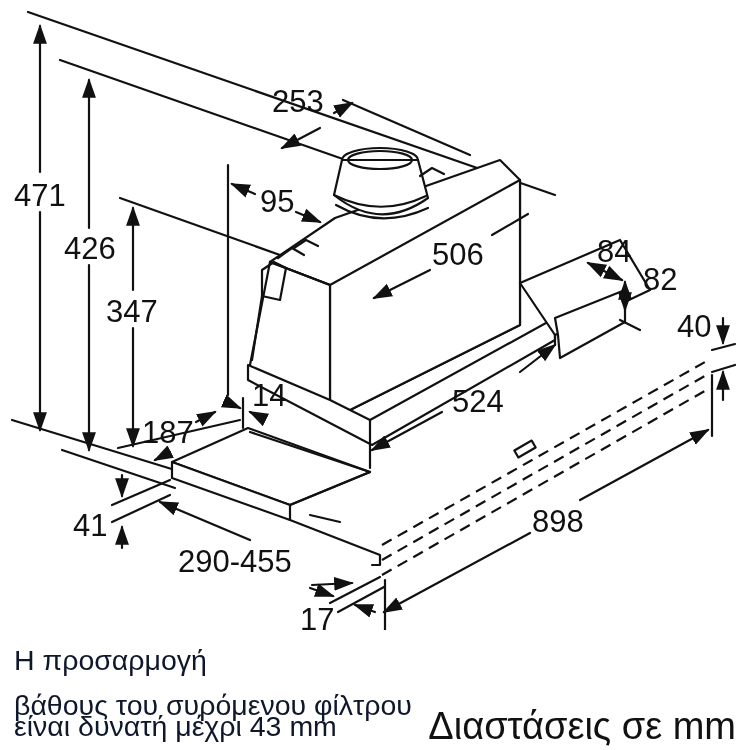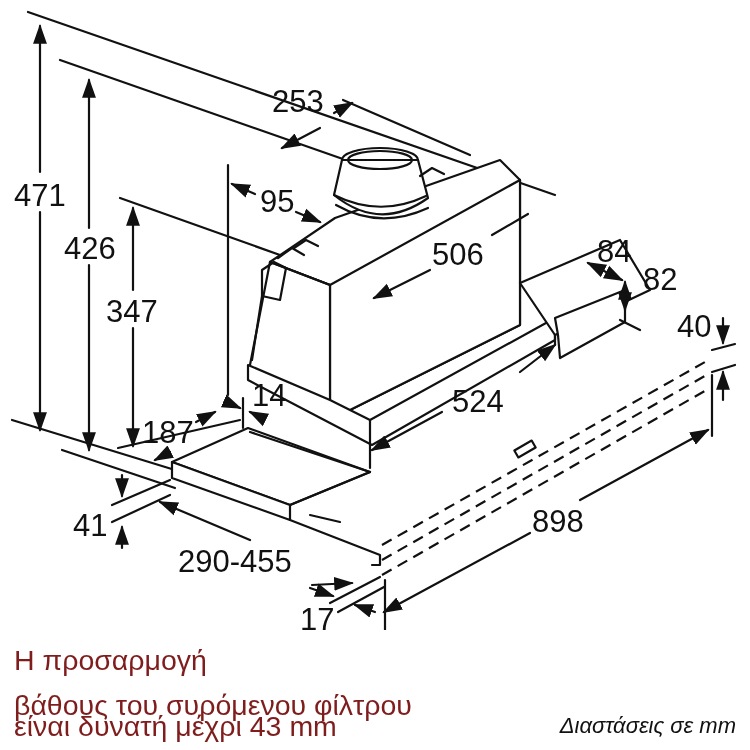--- a/index.html
+++ b/index.html
@@ -3,25 +3,25 @@
 <meta charset="utf-8">
 <style>
   html, body { margin:0; padding:0; background:#ffffff; }
   body { width:750px; height:750px; position:relative; overflow:hidden; font-family:"Liberation Sans", sans-serif; }
   #diagram { position:absolute; left:0; top:0; width:750px; height:630px; }
   svg text { font-family:"Liberation Sans", sans-serif; fill:#111; }
   .dim { font-size:31px; }
   .ln { stroke:#111; stroke-width:2.2; fill:none; stroke-linecap:round; stroke-linejoin:round; }
   .dash { stroke:#111; stroke-width:2.2; fill:none; stroke-dasharray:11 7; }
   .body { stroke:#111; stroke-width:2.2; fill:#fff; stroke-linejoin:round; }
-  .caption { position:absolute; left:14px; font-size:28.5px; color:#7f1d1d; line-height:32px; white-space:nowrap; }
+  .caption { position:absolute; left:14px; font-size:28.5px; color:#0f172a; line-height:32px; white-space:nowrap; }
   #cap1 { top:644px; }
   #cap2 { top:689px; }
   #cap3 { top:710px; }
-  #cap-units { position:absolute; right:14px; top:710px; font-size:22px; color:#111; white-space:nowrap; line-height:32px;font-style:italic; }
+  #cap-units { position:absolute; right:14px; top:710px; font-size:38px; color:#111; white-space:nowrap; line-height:32px; }
 </style>
 </head>
 <body>
 
 <svg id="diagram" viewBox="0 0 750 630" xmlns="http://www.w3.org/2000/svg">
   <defs>
     <marker id="ar" viewBox="0 0 10 10" refX="9" refY="5" markerWidth="9" markerHeight="9" orient="auto-start-reverse">
       <path d="M0,1.5 L10,5 L0,8.5 Z" fill="#111"></path>
     </marker>
   </defs>

